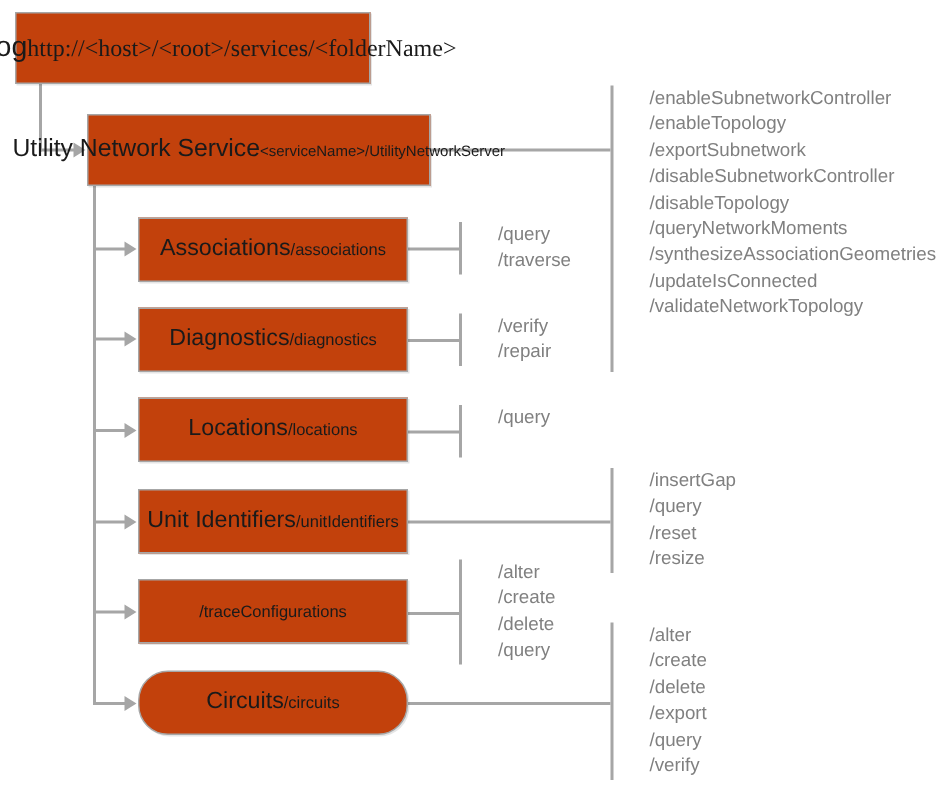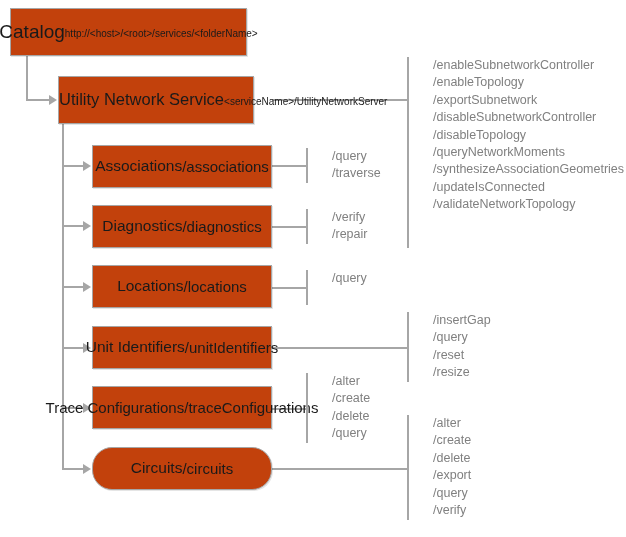--- a/index.html
+++ b/index.html
@@ -36,29 +36,29 @@
   }
   .node .path {
     color: #1a1a1a;
     line-height: 1.1;
     white-space: nowrap;
     margin-top: 2px;
   }
   
   #node-catalog { left: 10px; top: 8px; width: 237px; height: 48px; }
   #node-catalog .title { font-size: 19px; }
-  #node-catalog .path  { font-size: 10px; }
-  
-  #node-uns { left: 58px; top: 76px; width: 196px; height: 48px; justify-content: space-between; }
+  #node-catalog .path  { font-size: 16px; font-family: Liberation Serif, serif; }
+  
+  #node-uns { left: 58px; top: 76px; width: 229px; height: 48px; }
   #node-uns .title { font-size: 16.5px; }
   #node-uns .path  { font-size: 10px; }
   
   .child { left: 92px; width: 180px; height: 43px; }
   .child .title { font-size: 15.5px; }
-  .child .path  { font-size: 15px; }
+  .child .path  { font-size: 11px; }
   #node-associations { top: 145px; }
   #node-diagnostics  { top: 205px; }
   #node-locations    { top: 265px; }
   #node-unitids      { top: 326px; }
   #node-traceconfigs { top: 386px; }
   #node-circuits     { top: 447px; border-radius: 20px; }
   #node-traceconfigs .title { font-size: 15px; }
 
   
   .vline {
@@ -157,21 +157,20 @@
     <div class="title">Diagnostics</div>
     <div class="path">/diagnostics</div>
   </div>
 
   <div class="node child" id="node-unitids">
     <div class="title">Unit Identifiers</div>
     <div class="path">/unitIdentifiers</div>
   </div>
 
   <div class="node child" id="node-traceconfigs">
-    <div class="title">Trace Configurations</div>
     <div class="path">/traceConfigurations</div>
   </div>
 
   <div class="node child" id="node-circuits">
     <div class="title">Circuits</div>
     <div class="path">/circuits</div>
   </div>
 
   <div class="oplist" id="ops-uns" style="left:407px; top:57px; height:191px;">
       <span class="op">/enableSubnetworkController</span>

